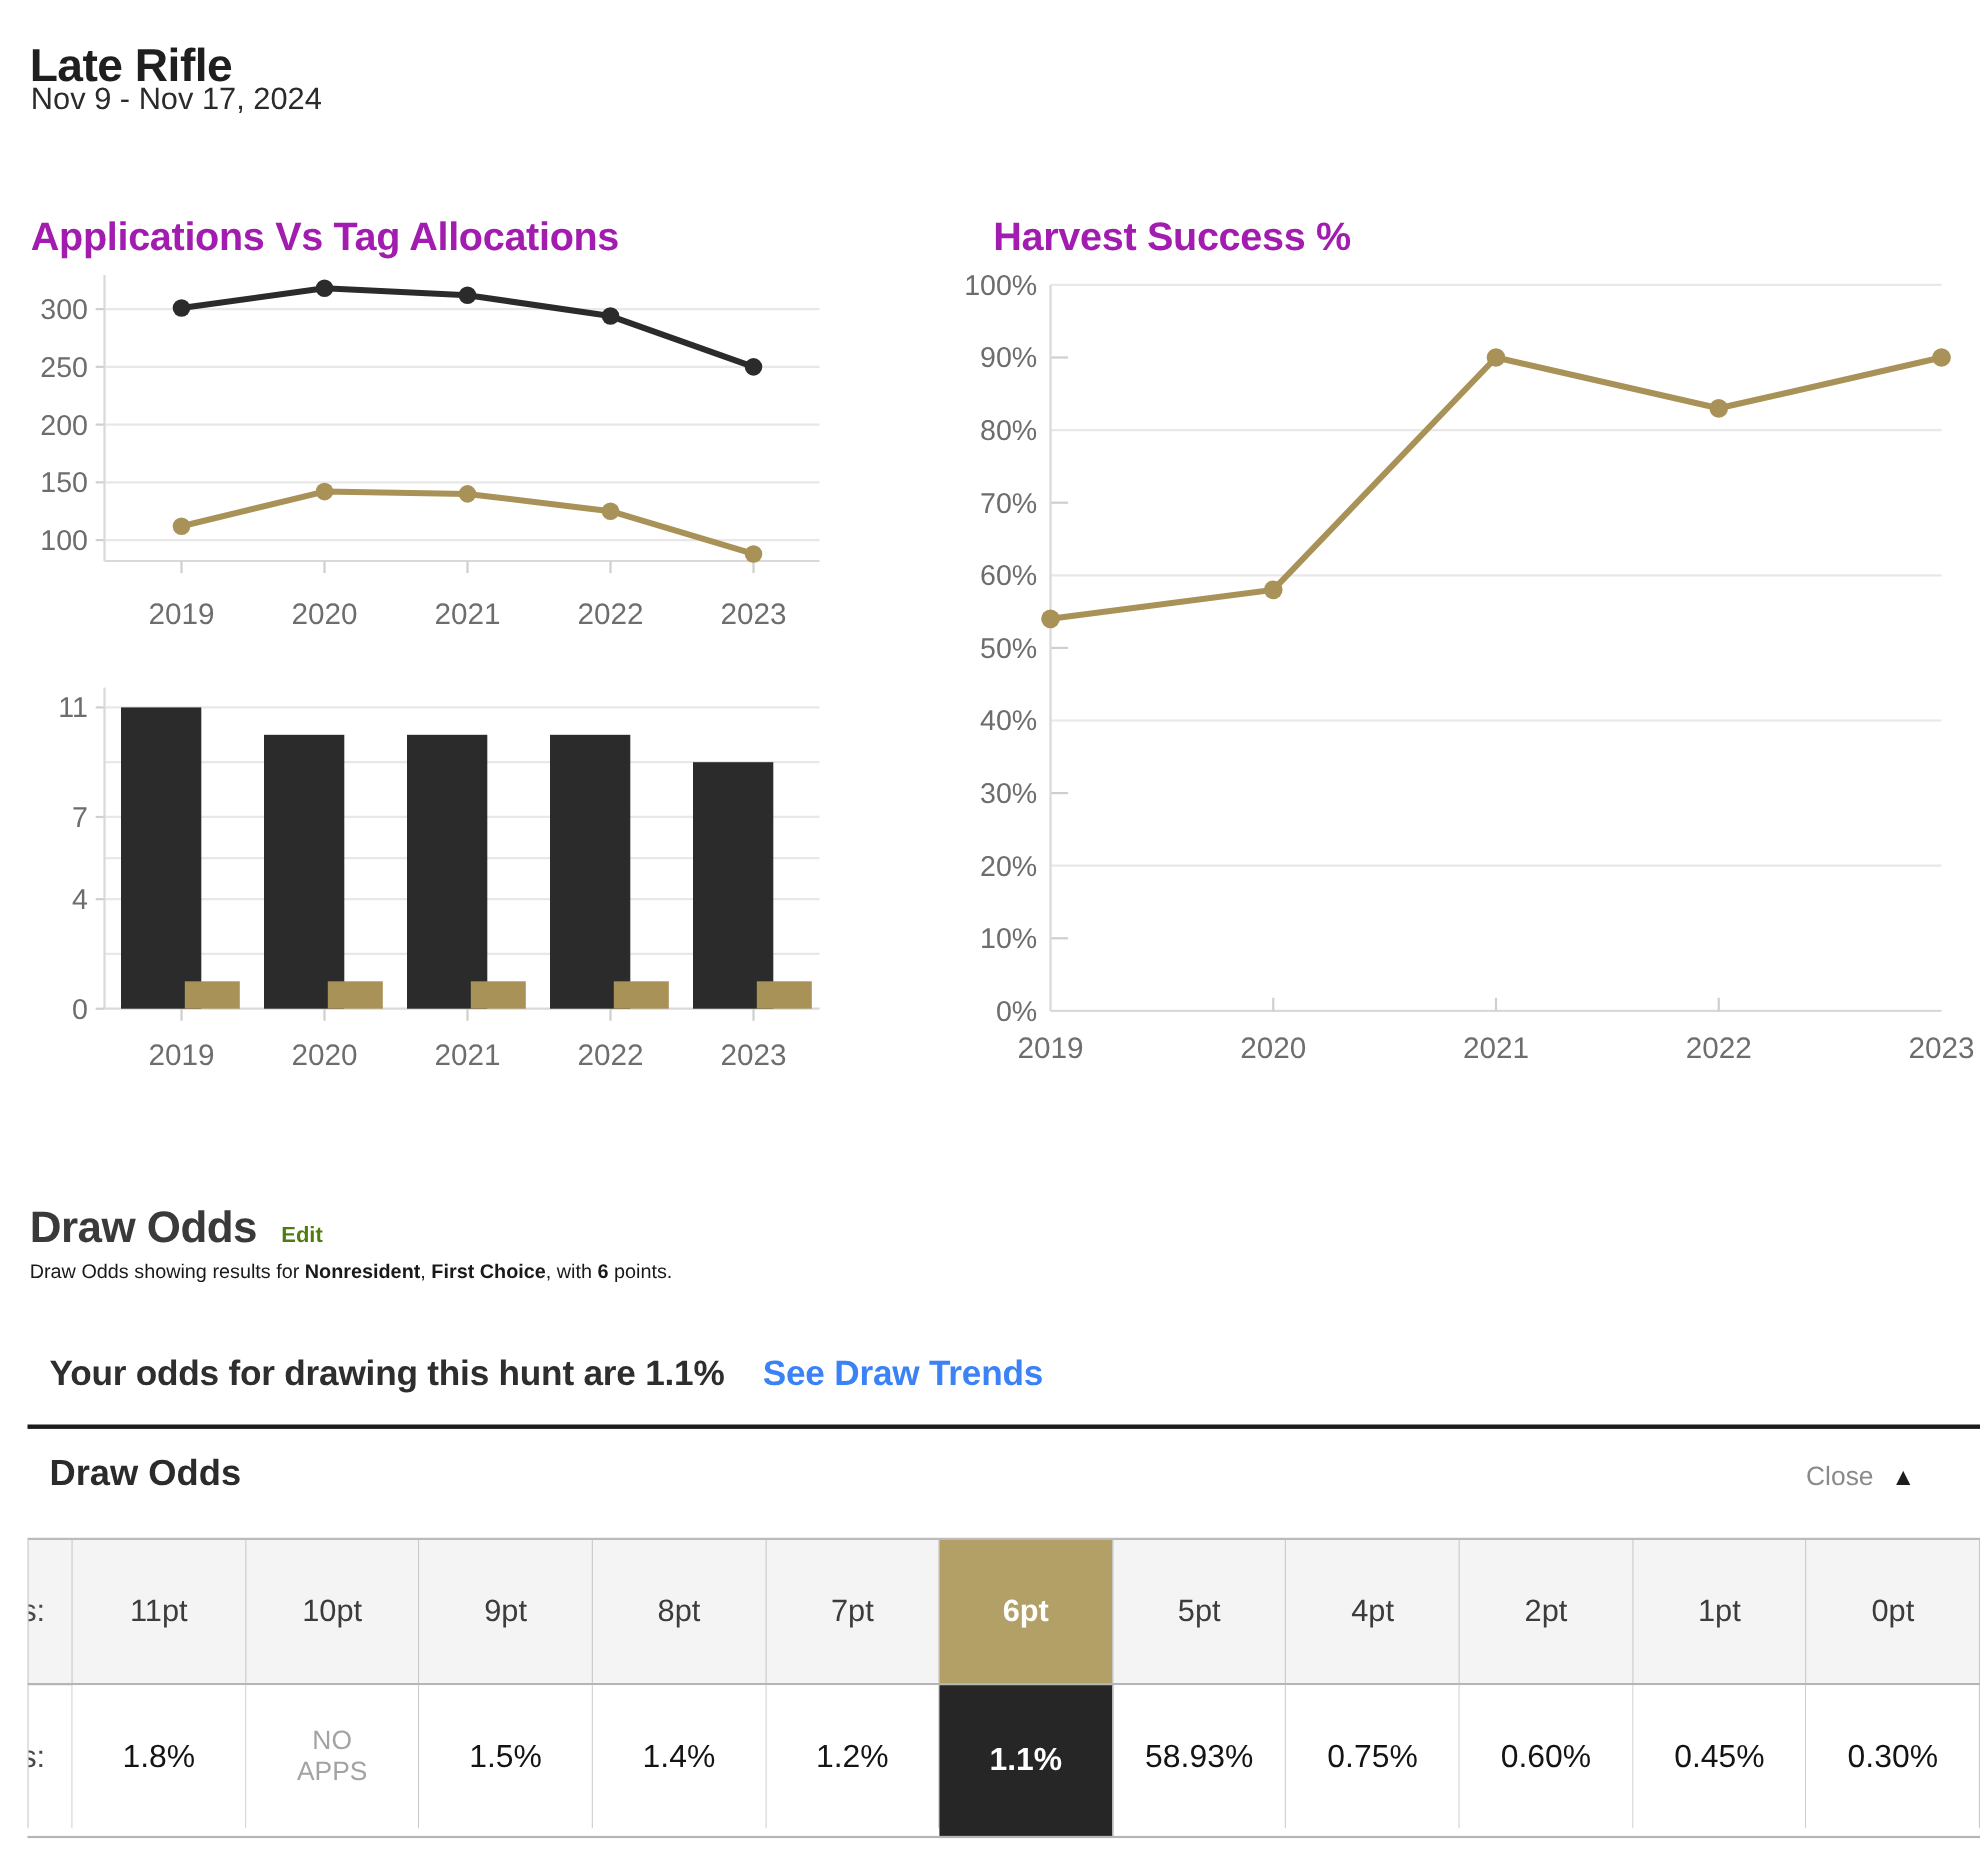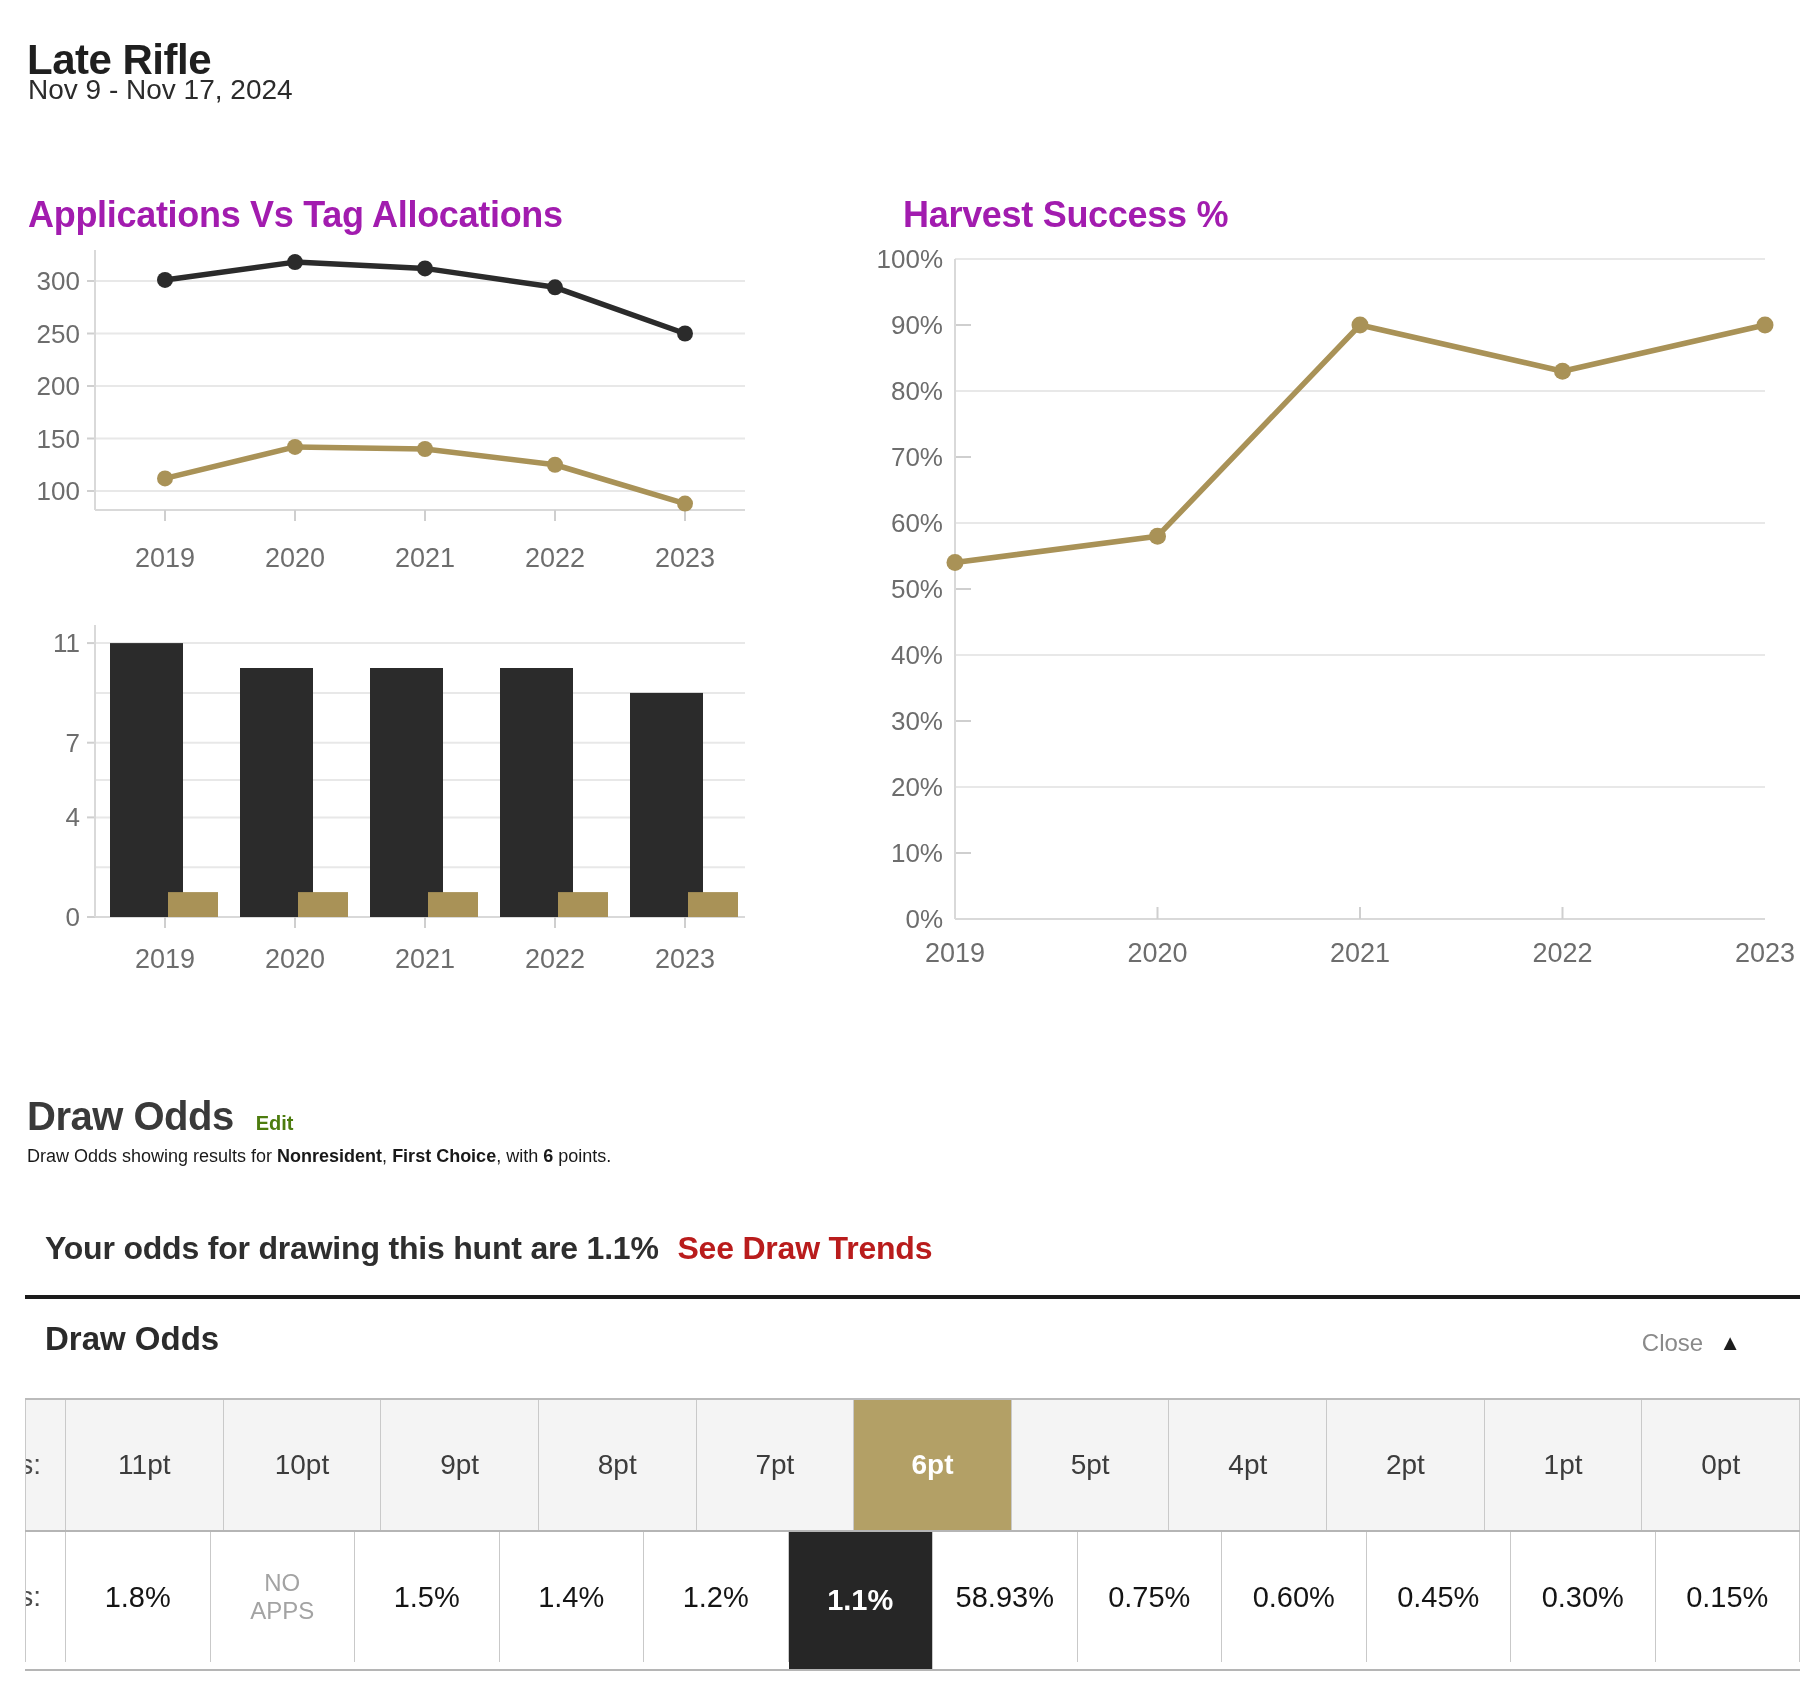--- a/index.html
+++ b/index.html
@@ -14,21 +14,21 @@
   svg{position:absolute;display:block;overflow:visible;}
   #chart1{left:30px;top:205px;}
   #chart2{left:30px;top:600px;}
   #chart3{left:888px;top:205px;}
   .section-head{left:27px;top:1094px;display:flex;align-items:baseline;gap:22px;}
   .section-head .h{font-size:40px;font-weight:800;color:#3a3a3a;letter-spacing:-0.5px;}
   .edit-link{font-size:20px;color:#4d7c0f;font-weight:700;cursor:pointer;text-decoration:none;}
   .desc{left:27px;top:1146px;font-size:18px;color:#191919;}
   .desc b{font-weight:700;}
   .odds-line{left:45px;top:1230px;font-size:32px;font-weight:700;color:#2e2e2e;letter-spacing:-0.2px;}
-  .trends-link{color:#b91c1c;cursor:pointer;text-decoration:none;margin-left:10px;}
+  .trends-link{color:#3b82f6;cursor:pointer;text-decoration:none;margin-left:26px;}
   .dark-rule{left:25px;top:1295px;width:1775px;height:4px;background:#1b1b1b;}
   .panel-head{left:45px;top:1320px;font-size:33px;font-weight:700;color:#2b2b2b;}
   .close-btn{position:absolute;right:53px;top:1328px;display:flex;align-items:center;gap:16px;
              background:none;border:none;cursor:pointer;font-family:inherit;}
   .close-btn .lbl{font-size:24px;color:#8a8a8a;}
   .close-btn .tri{font-size:22px;color:#1d1d1d;}
   .tbl{left:25px;top:1398px;width:1775px;border-top:2px solid #bbbbbb;}
   .trow{display:flex;align-items:flex-start;}
   .thead-row{background:#f4f4f4;border-bottom:2px solid #b5b5b5;}
   .tbody-row{border-bottom:2px solid #b5b5b5;}
@@ -229,17 +229,16 @@
         </div>
         <div class="tcell td">1.5%</div>
         <div class="tcell td">1.4%</div>
         <div class="tcell td">1.2%</div>
         <div class="tcell td hl">1.1%</div>
         <div class="tcell td">58.93%</div>
         <div class="tcell td">0.75%</div>
         <div class="tcell td">0.60%</div>
         <div class="tcell td">0.45%</div>
         <div class="tcell td">0.30%</div>
-        <div class="tcell td">0.15%</div>
       </div>
     </div>
 
 </div>
 
 </body></html>

